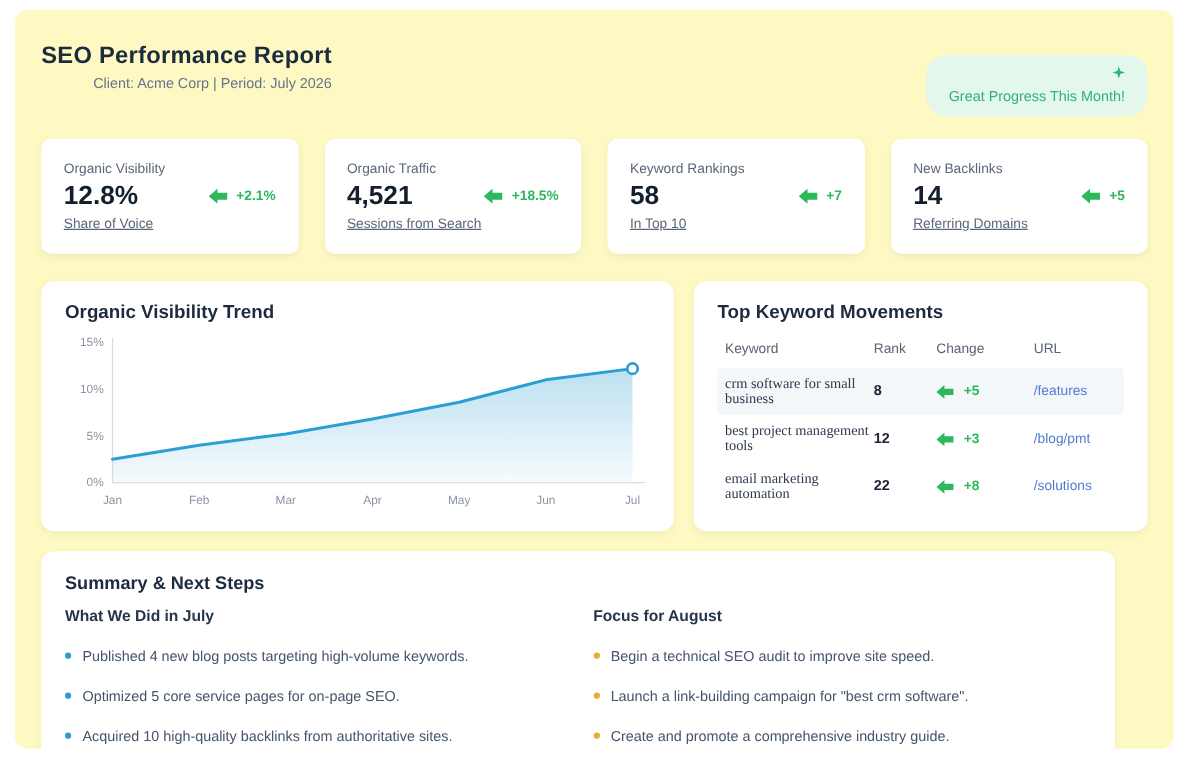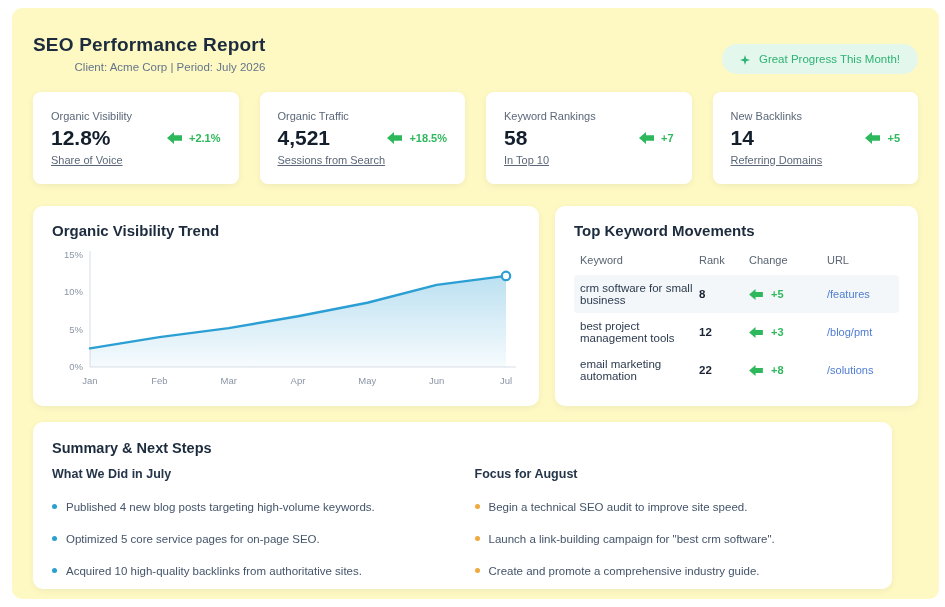--- a/index.html
+++ b/index.html
@@ -8,21 +8,21 @@
     position:absolute; left:12px; top:8px; width:927px; height:591px;
     background:#fef9c3; border-radius:10px; padding:26px 21px; overflow:hidden;
   }
   
   .header { display:flex; justify-content:space-between; align-items:flex-start; }
   .page-title { font-size:19px; font-weight:bold; color:#1c2b3d; letter-spacing:.2px; }
   .page-subtitle { font-size:11.5px; color:#64748b; margin-top:5px;text-align:right; }
   .badge {
     margin-top:10px; display:flex; align-items:flex-end; gap:9px;
     background:#e3f7ec; color:#2eb374; font-size:11.5px;
-    padding:9px 18px; border-radius:16px;
+    padding:9px 18px; border-radius:16px;flex-direction:column;
   }
   .badge svg { fill:#2eb374; display:block; }
   
   .stats { display:grid; grid-template-columns:repeat(4,1fr); gap:21px; margin-top:18px; }
   .stat-card {
     background:#ffffff; border-radius:8px; padding:15px 18px; height:92px;
     display:flex; justify-content:space-between; align-items:center;
     box-shadow:0 2px 6px rgba(25,40,70,.06);
   }
   .stat-label { font-size:11px; color:#5b6778; }
@@ -35,21 +35,21 @@
   .panel-card { background:#ffffff; border-radius:10px; padding:16px 19px; height:200px; box-shadow:0 2px 6px rgba(25,40,70,.06); }
   .card-title { font-size:15px; font-weight:bold; color:#1c2b3d; }
   
   .chart-wrap { margin-top:6px; }
   .chart-wrap svg { display:block; }
   
   .ktable { width:100%; margin-top:8px; font-size:11.5px; }
   .krow { display:grid; grid-template-columns:1fr 50px 78px 66px; align-items:center; padding:7px 6px; border-radius:4px; }
   .krow.head { color:#5a6472; font-size:11px; padding-bottom:9px; }
   .krow.striped { background:#f3f7fa; }
-  .kword { color:#2d3b4e; }
+  .kword { color:#2d3b4e;font-family:Liberation Serif, serif; }
   .krank { color:#1a2433; font-weight:bold; }
   .kchange { display:flex; align-items:center; gap:8px; color:#2eb85c; font-weight:bold; font-size:11px; }
   .kchange svg { fill:#2eb85c; display:block; }
   .kurl a { color:#4f7cd1; text-decoration:none; font-size:11px; }
   
   .summary-card {
     background:#ffffff; border-radius:10px; padding:18px 19px; margin-top:16px; margin-right:26px;
     height:167px; box-shadow:0 2px 6px rgba(25,40,70,.06);
   }
   .summary-title { font-size:14.5px; font-weight:bold; color:#1c2b3d; }

